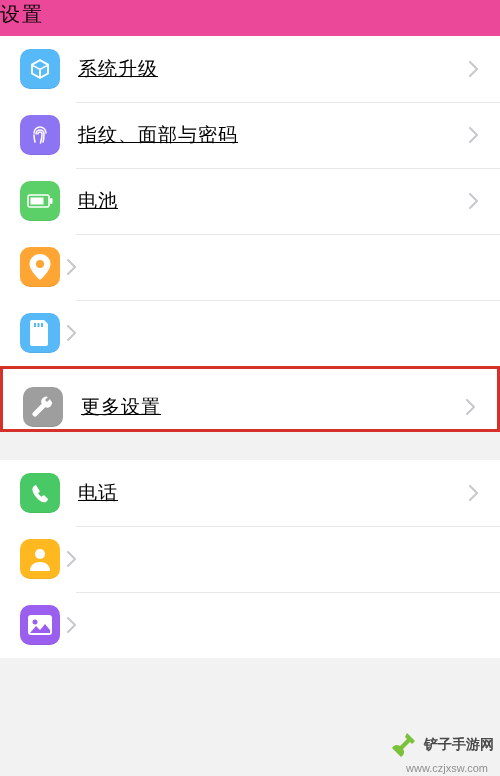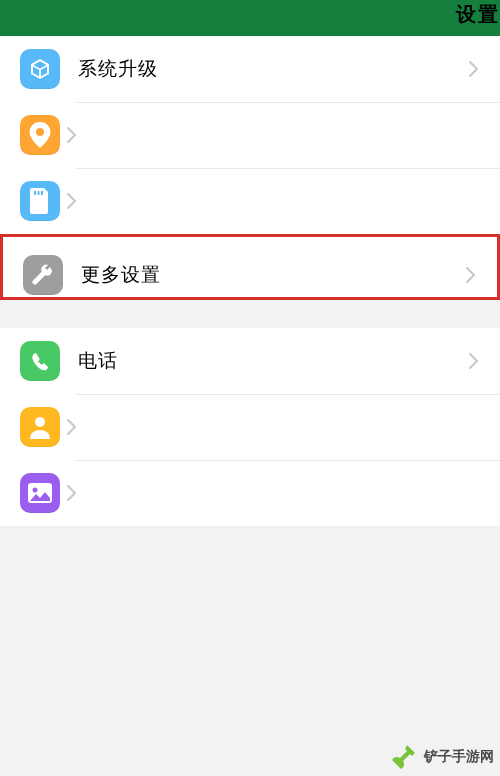--- a/index.html
+++ b/index.html
@@ -5,37 +5,38 @@
   * { box-sizing: border-box; margin: 0; padding: 0; }
   html, body { width: 500px; height: 776px; overflow: hidden; }
   body {
     font-family: -apple-system, "PingFang SC", "Helvetica Neue", Arial, sans-serif;
     background: #f2f2f2;
     color: #000;
     position: relative;
   }
   .header {
     height: 36px;
-    background: #15803d;
-    text-align: right;
+    background: #ec4899;
+    text-align: left;
     font-size: 20px;
-    font-weight: 700;
+    font-weight: 400;
     line-height: 28px;
     letter-spacing: 2px;
   }
   .group {
     background: #ffffff;
     margin-bottom: 28px;
   }
   .row {
     position: relative;
     display: flex;
     align-items: center;
     height: 66px;
     padding: 0 14px 0 20px;
+    text-decoration: underline;
   }
   .row + .row::before {
     content: "";
     position: absolute;
     left: 76px;
     right: 0;
     top: 0;
     height: 1px;
     background: #e8e8e8;
   }
@@ -63,21 +64,21 @@
     display: flex;
     align-items: center;
     justify-content: center;
   }
   .chev svg { display:block; }
   .highlight-box { border: 3px solid #d6302a; height: 66px; }
   .highlight-box .row { height: 76px; }
   .watermark {
     position: absolute;
     right: 6px;
-    bottom: 4px;
+    bottom: 16px;
     display: flex;
     align-items: center;
     gap: 6px;
     font-size: 14px;
     color: #3a3a3a;
     opacity: .92;
   }
   .watermark .shovel {
     width: 30px; height: 30px;
     display:flex; align-items:center; justify-content:center;
@@ -102,21 +103,54 @@
         </svg>
     </div>
     <div class="label">系统升级</div>
     <div class="chev">
       <svg width="10" height="16" viewBox="0 0 10 16">
           <path d="M1 1l7 7-7 7" fill="none" stroke="#c7c7cc" stroke-width="2" stroke-linecap="round" stroke-linejoin="round"></path>
         </svg>
     </div>
   </div>
 
-
+  <div class="row">
+    <div class="icon-box" style="background:#8d74f3">
+      <svg width="24" height="24" viewBox="0 0 24 24">
+          <g fill="none" stroke="rgba(255,255,255,.95)" stroke-width="1.6" stroke-linecap="round">
+            <path d="M6 10a6 6 0 0 1 12 0"></path>
+            <path d="M8 11a4 4 0 0 1 8 0c0 3 0 5-1 8"></path>
+            <path d="M10 11a2 2 0 0 1 4 0c0 4-.5 6-1.5 9"></path>
+            <path d="M6 12c0 3 .5 5 1 7"></path>
+          </g>
+        </svg>
+    </div>
+    <div class="label">指纹、面部与密码</div>
+    <div class="chev">
+      <svg width="10" height="16" viewBox="0 0 10 16">
+          <path d="M1 1l7 7-7 7" fill="none" stroke="#c7c7cc" stroke-width="2" stroke-linecap="round" stroke-linejoin="round"></path>
+        </svg>
+    </div>
+  </div>
+
+  <div class="row">
+    <div class="icon-box" style="background:#5bd069">
+      <svg width="26" height="14" viewBox="0 0 26 14">
+          <rect x="1" y="1" width="21" height="12" rx="2" fill="none" stroke="#fff" stroke-width="1.6"></rect>
+          <rect x="3.5" y="3.5" width="13" height="7" fill="#fff"></rect>
+          <rect x="23" y="4" width="2.5" height="6" rx="1" fill="#fff"></rect>
+        </svg>
+    </div>
+    <div class="label">电池</div>
+    <div class="chev">
+      <svg width="10" height="16" viewBox="0 0 10 16">
+          <path d="M1 1l7 7-7 7" fill="none" stroke="#c7c7cc" stroke-width="2" stroke-linecap="round" stroke-linejoin="round"></path>
+        </svg>
+    </div>
+  </div>
 
   <div class="row">
     <div class="icon-box" style="background:#ffa534">
       <svg width="22" height="26" viewBox="0 0 22 26">
           <path fill="#fff" d="M11 0C5 0 .5 4.5.5 10 .5 17 11 26 11 26s10.5-9 10.5-16C21.5 4.5 17 0 11 0z"></path>
           <circle cx="11" cy="10" r="4" fill="#ffa534"></circle>
         </svg>
     </div>
     <div class="chev">
       <svg width="10" height="16" viewBox="0 0 10 16">

